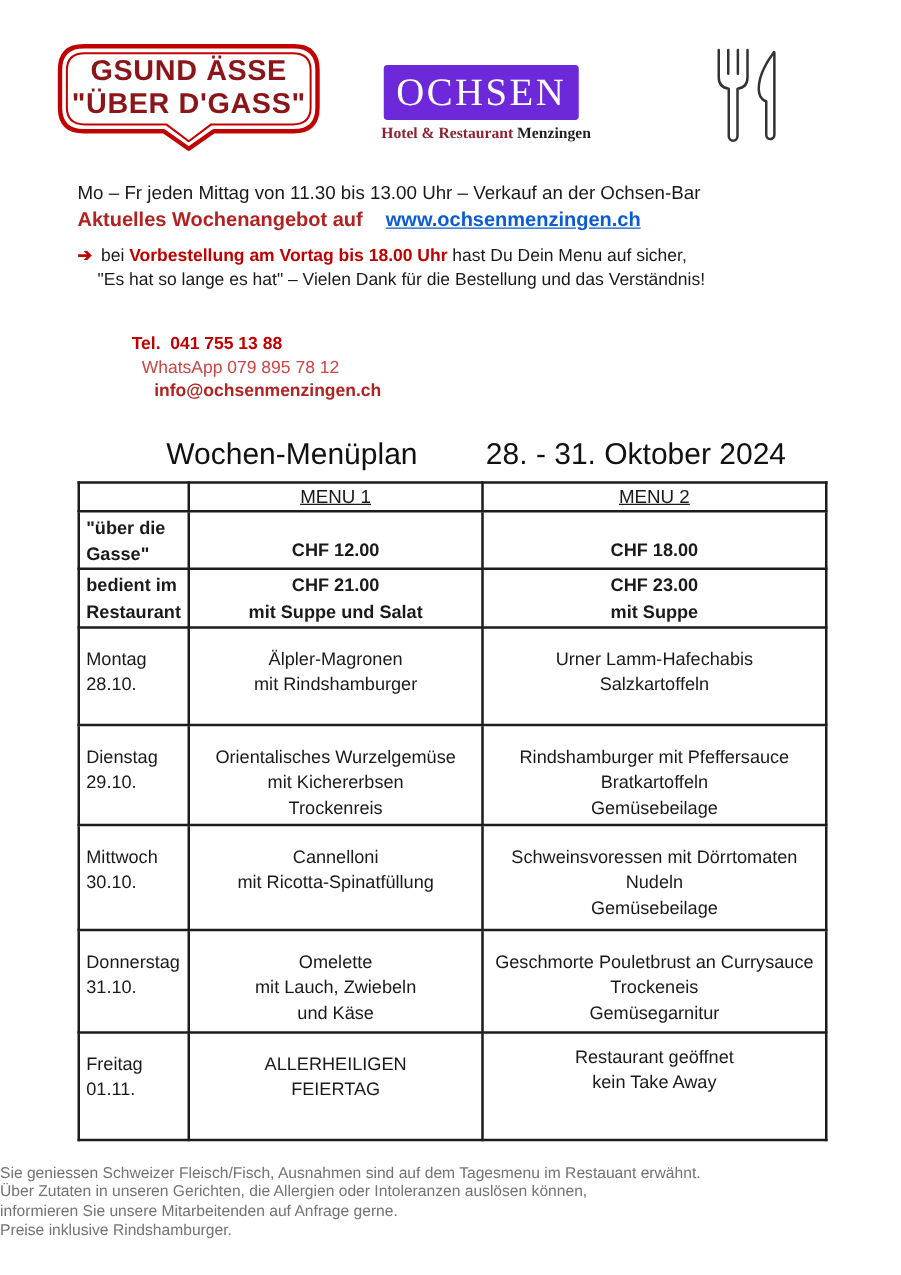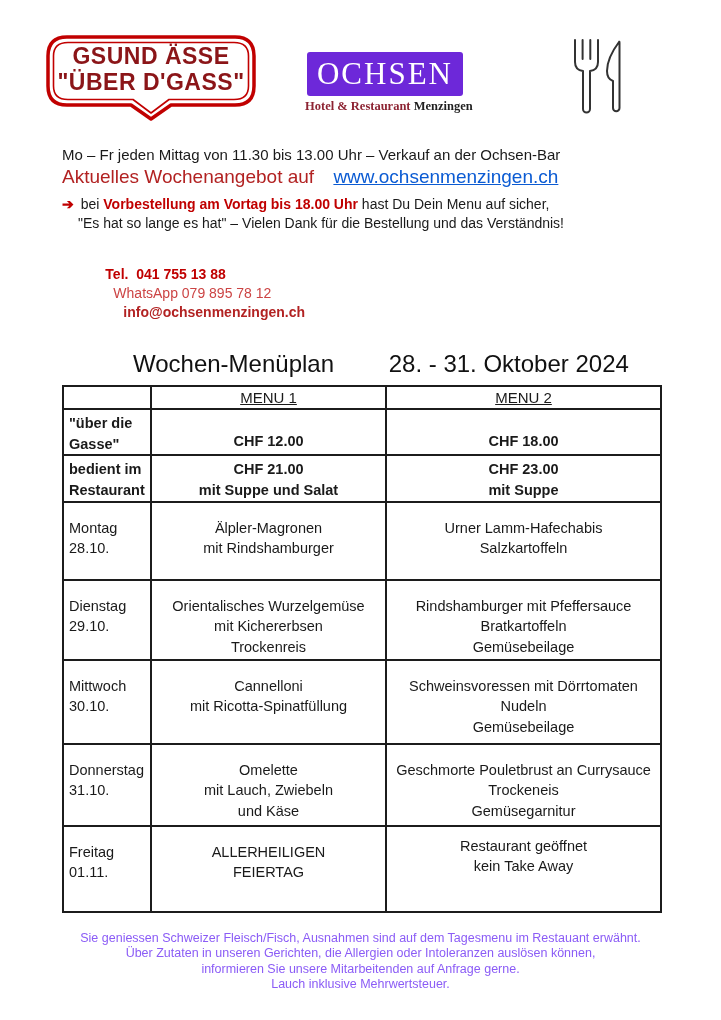--- a/index.html
+++ b/index.html
@@ -33,21 +33,21 @@
     margin-top: 3px; font-family: "Liberation Serif", serif;
     font-size: 12.5px; white-space: nowrap;
   }
   .logo-sub .sub-red { color: #8d2433; font-weight: bold; }
   .logo-sub .sub-dark { color: #1f1f1f; font-weight: bold; }
   .cutlery { margin-left: auto; margin-right: 92px; margin-top: 2px; flex: 0 0 auto; }
 
   
   .intro { margin-left: 62px; margin-top: 22px; }
   .hours-line { font-size: 15px; line-height: 22px; color: #1a1a1a; }
-  .offer-line { font-size: 19px; line-height: 22px; font-weight: normal; }
+  .offer-line { font-size: 16px; line-height: 22px; font-weight: bold; }
   .offer-label { color: #b22222; }
   .offer-link { color: #0b5bd3; text-decoration: underline; margin-left: 14px; cursor: pointer; }
   .preorder-line { font-size: 14px; line-height: 19px; margin-top: 7px; }
   .arrow { color: #c00000; font-weight: bold; margin-right: 7px; }
   .preorder-highlight { color: #c00000; font-weight: bold; }
   .availability-line { font-size: 14px; line-height: 19px; margin-left: 16px; }
   .contact-line { font-size: 14px; line-height: 19px; margin-top: 13px; white-space: pre-wrap; }
   .contact-line .phone { color: #c00000; font-weight: bold; margin-left: 20px; }
   .contact-line .whatsapp { color: #cc4444; margin-left: 28px; text-align: right; }
   .contact-line .email { color: #b22222; font-weight: bold; margin-left: 38px; }
@@ -75,21 +75,21 @@
   .label-cell { font-weight: bold; text-align: left; padding: 3px 2px 0 5px; }
   .price-cell { font-weight: bold; text-align: center; padding-top: 3px; }
   tr.row-price1 .price-cell { padding-top: 21px; }
   tr.row-day .day-cell { text-align: left; padding: 15px 2px 0 5px; }
   tr.row-day .menu-cell { text-align: center; padding-top: 15px; }
   tr.row-d1 { height: 78px; } tr.row-d2 { height: 80px; } tr.row-d3 { height: 84px; }
   tr.row-d4 { height: 82px; } tr.row-d5 { height: 86px; }
   tr.row-d5 .menu2-cell { padding-top: 9px; }
 
   
-  .footer { margin-top: 18px; text-align: center; font-size: 12.5px; line-height: 15.5px; color: #8b5cf6; }
+  .footer { margin-top: 18px; font-size: 12.5px; line-height: 15.5px; color: #737373; }
 </style>
 </head>
 <body>
 
 <div class="page">
 
   <div class="header-row">
 
     <div class="stamp-wrap">
       <svg width="212" height="88" viewBox="0 0 212 88">
@@ -225,16 +225,16 @@
         <td class="menu-cell menu2-cell">Restaurant geöffnet
 kein Take Away</td>
       </tr>
     </tbody>
   </table>
 
   <div class="footer">
     <div>Sie geniessen Schweizer Fleisch/Fisch, Ausnahmen sind auf dem Tagesmenu im Restauant erwähnt.</div>
     <div>Über Zutaten in unseren Gerichten, die Allergien oder Intoleranzen auslösen können,</div>
     <div>informieren Sie unsere Mitarbeitenden auf Anfrage gerne.</div>
-    <div>Lauch inklusive Mehrwertsteuer.</div>
+    <div>Preise inklusive Rindshamburger.</div>
   </div>
 
 </div>
 
 </body></html>

